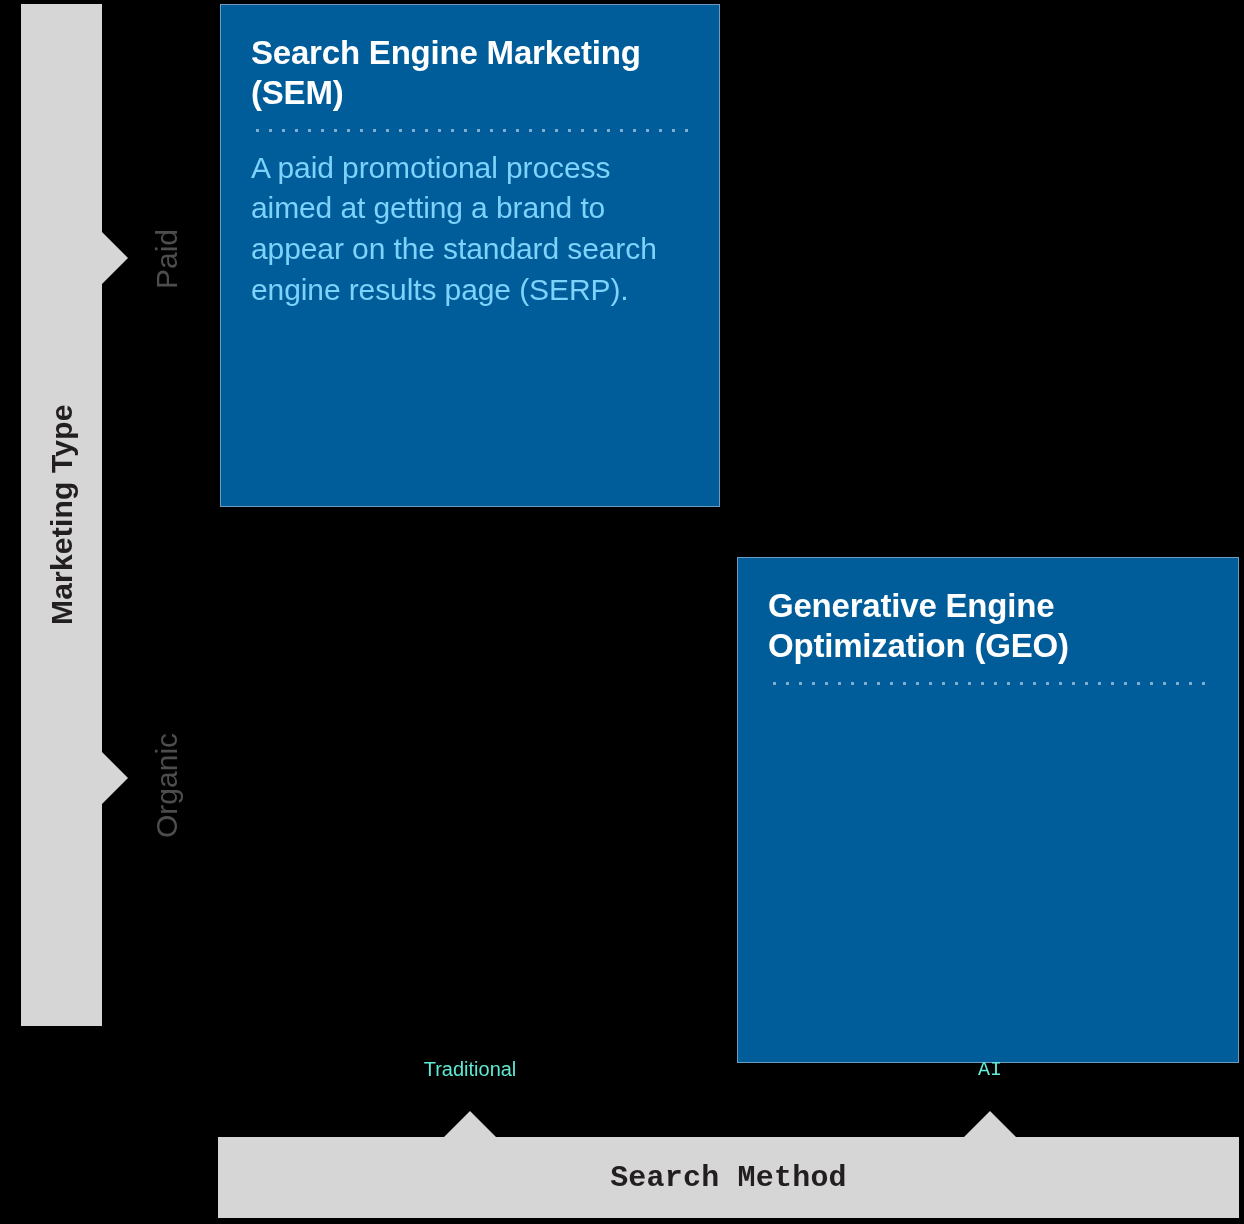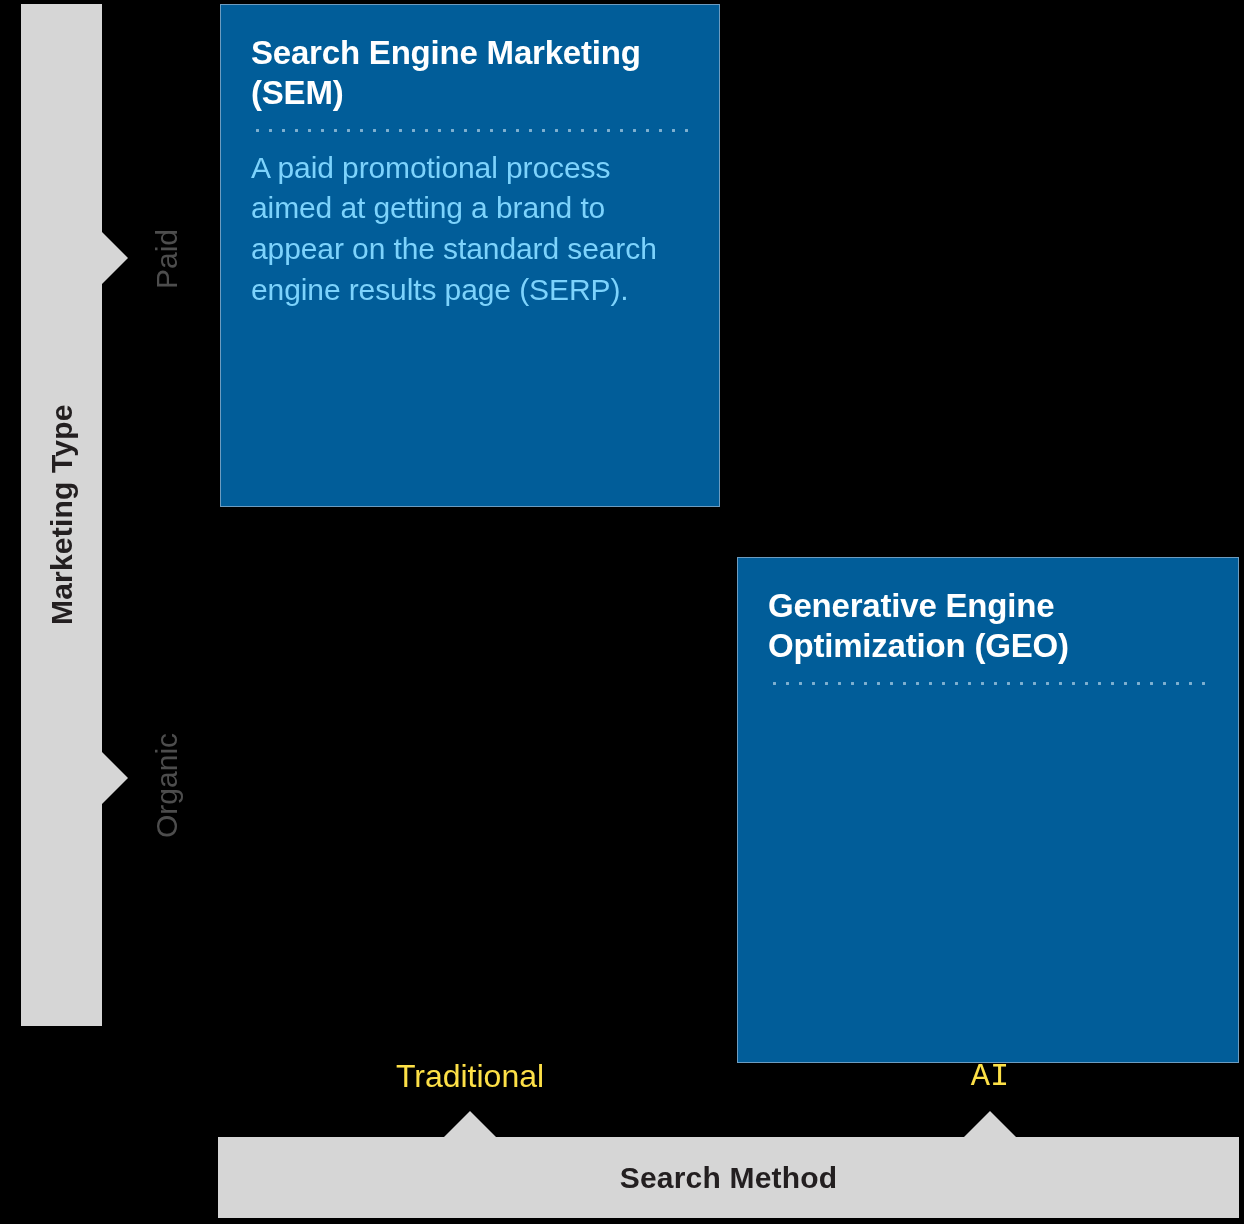--- a/index.html
+++ b/index.html
@@ -83,40 +83,41 @@
     display: flex;
     align-items: center;
     justify-content: center;
   }
   .x-axis-label {
     color: #231f20;
     font-weight: bold;
     font-size: 30px;
     letter-spacing: 0.2px;
     white-space: nowrap;
+    font-family: Liberation Mono, monospace;
   }
 
   
   .x-notch {
     position: absolute;
     top: 1111px;
     width: 0;
     height: 0;
     border-left: 26px solid transparent;
     border-right: 26px solid transparent;
     border-bottom: 26px solid #d6d6d6;
   }
   .x-notch.traditional { left: 444px; }
   .x-notch.ai          { left: 964px; }
 
   .x-tick {
     position: absolute;
     top: 1058px;
-    color: #fde047;
-    font-size: 32px;
+    color: #5eead4;
+    font-size: 20px;
     white-space: nowrap;
     text-align: center;
     transform: translateX(-50%);
   }
   .x-tick.traditional { left: 470px; }
   .x-tick.ai          { left: 990px; font-family: Liberation Mono, monospace; }
 
   
   .quadrant {
     position: absolute;

